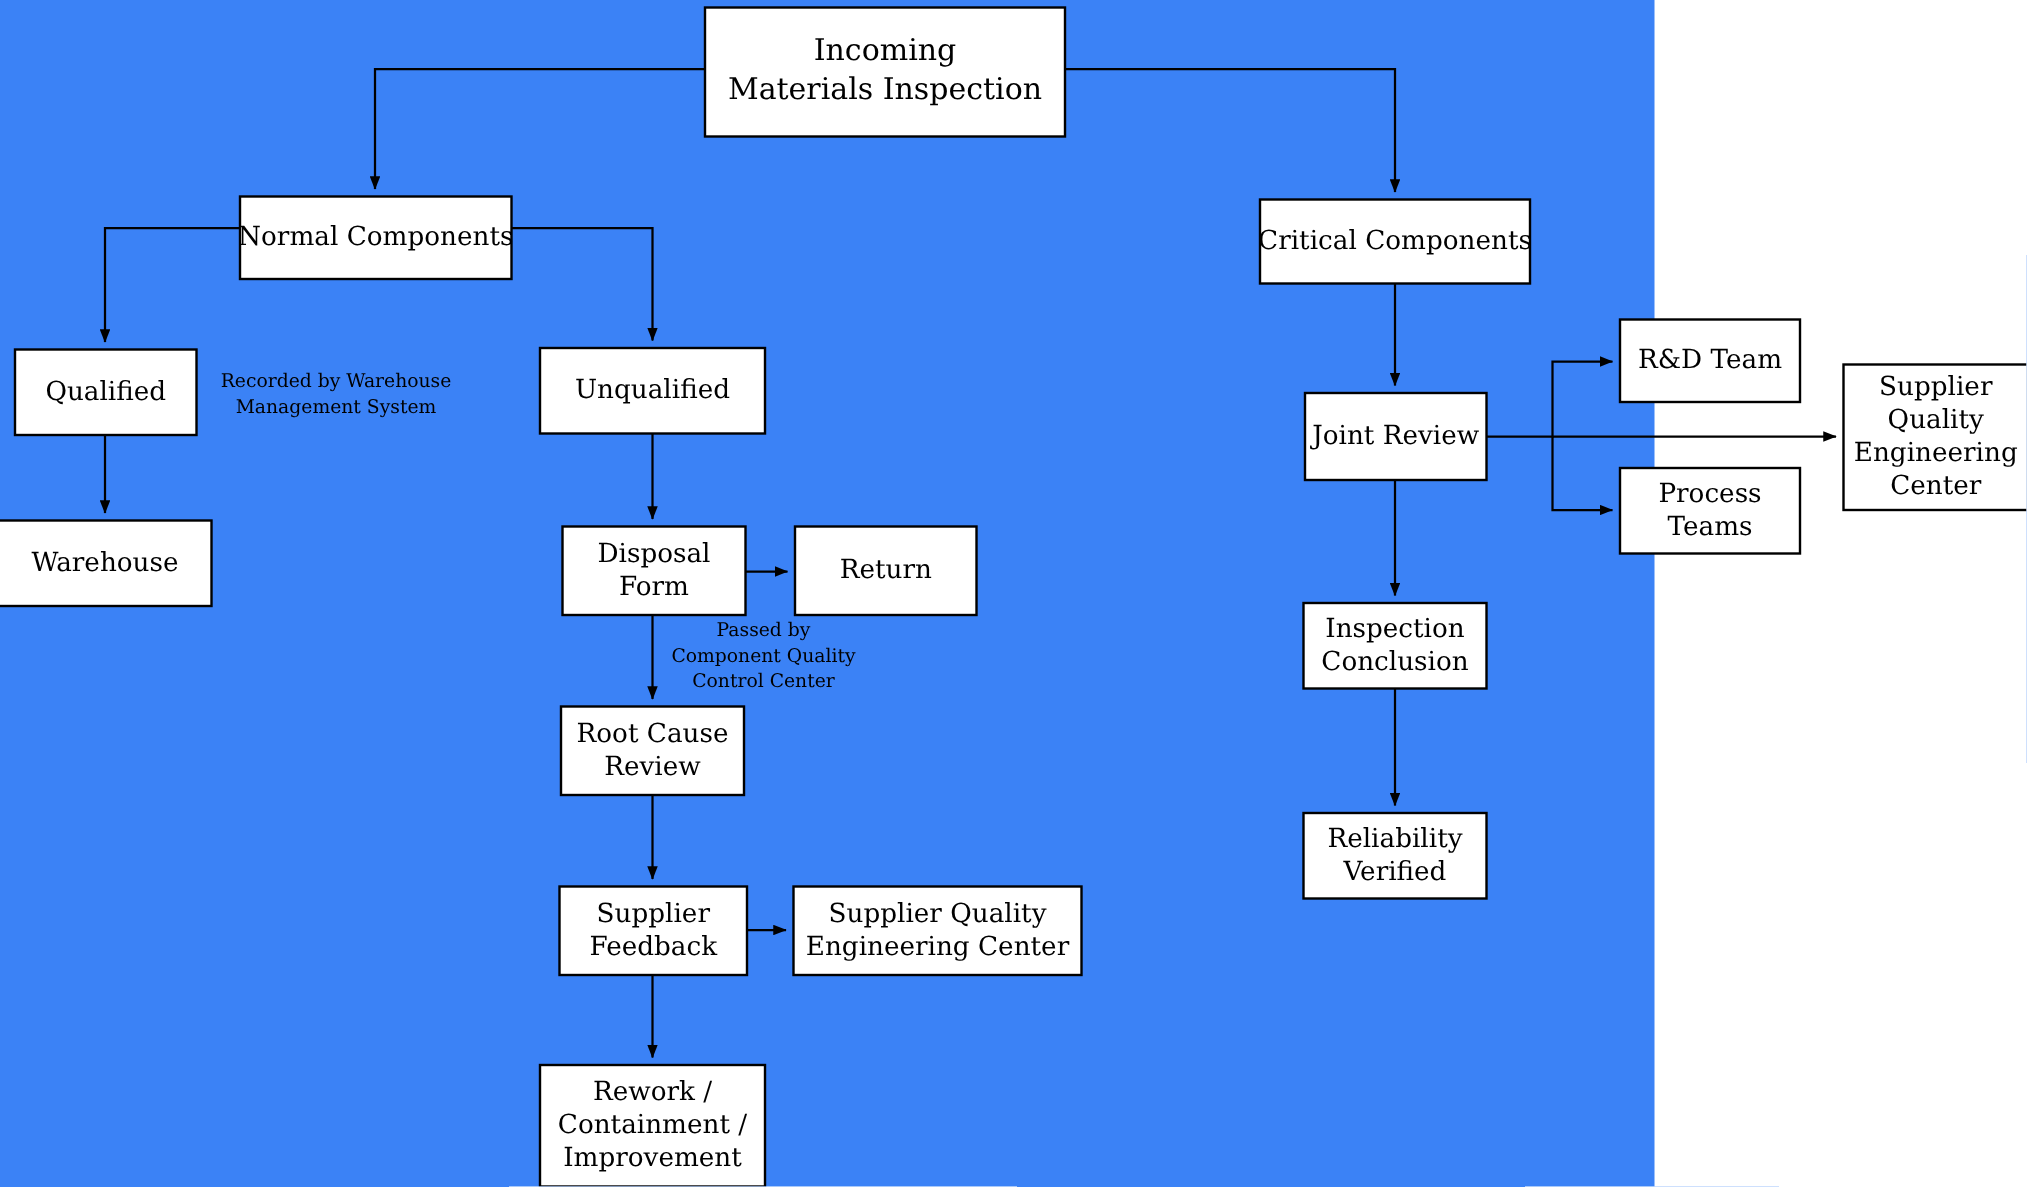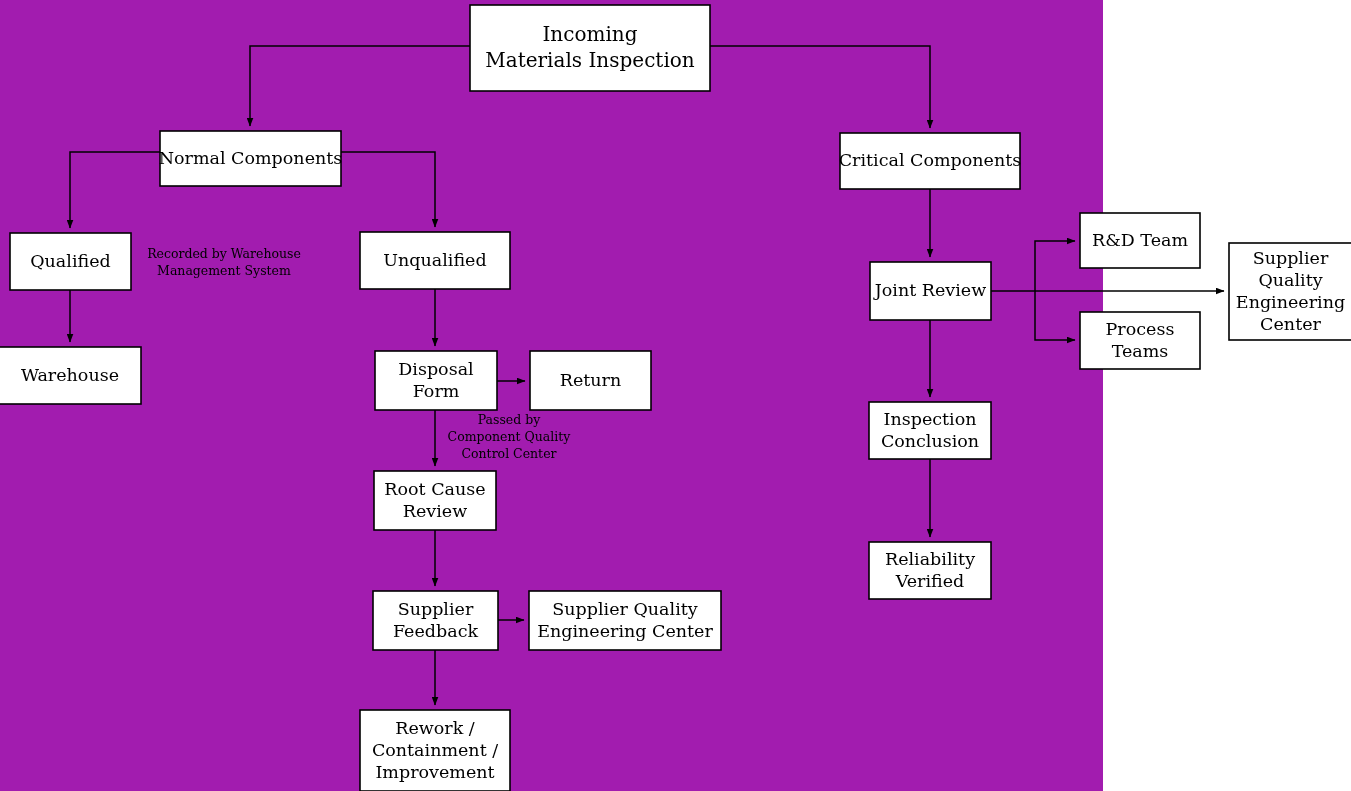--- a/index.html
+++ b/index.html
@@ -12,21 +12,21 @@
     width: 1351px;
     height: 791px;
     overflow: hidden;
     font-family: "DejaVu Serif", "Liberation Serif", serif;
     color: #000000;
   }
   #flowchart-root {
     position: relative;
     width: 1103px;
     height: 791px;
-    background: #a21caf;
+    background: #3b82f6;
   }
   svg.diagram-canvas {
     position: absolute;
     top: 0;
     left: 0;
     width: 1351px;
     height: 791px;
     display: block;
   }
   .node-rect {

